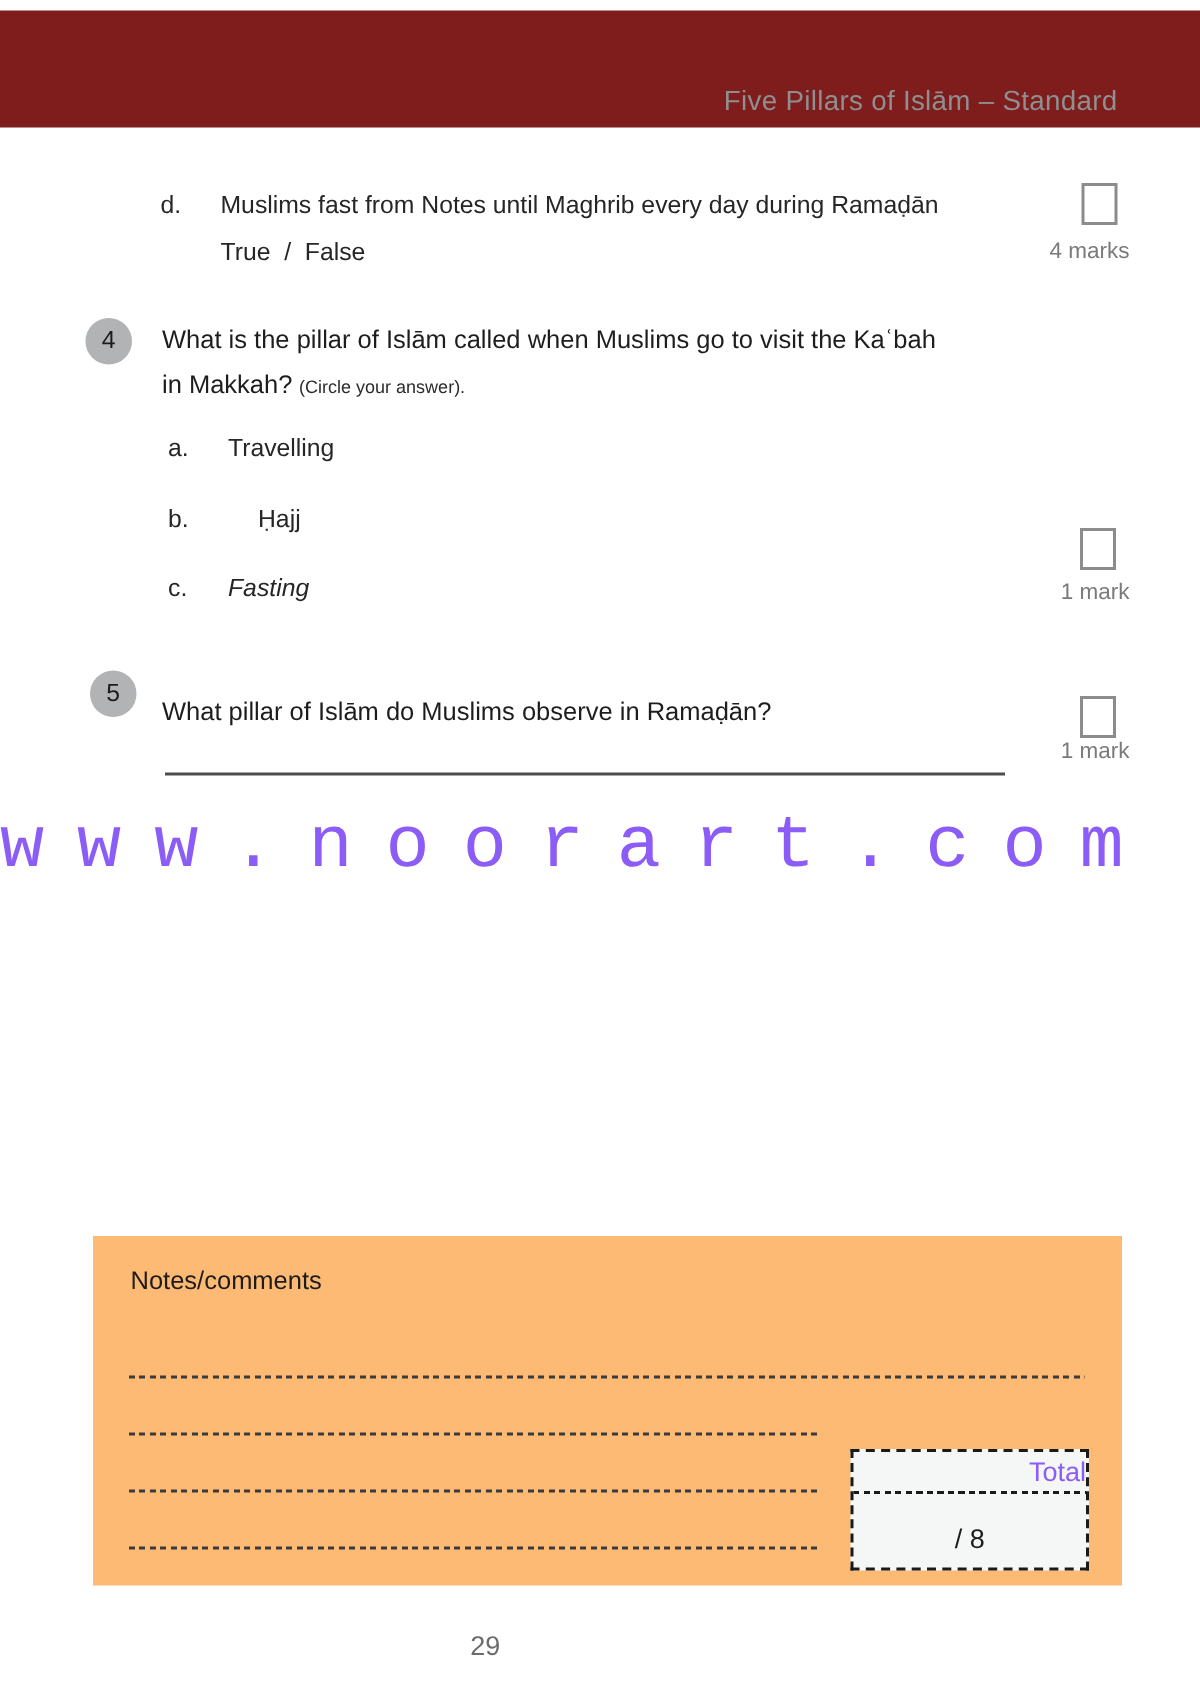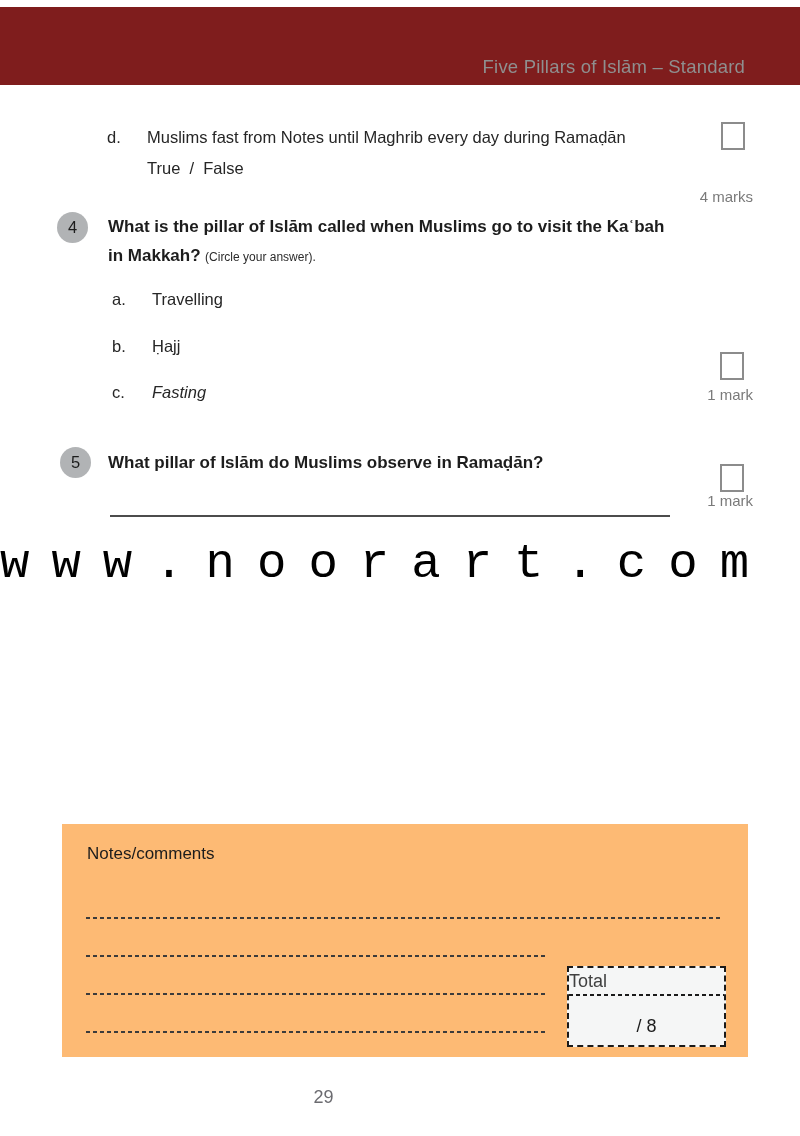--- a/index.html
+++ b/index.html
@@ -24,21 +24,21 @@
   }
   .header-title {
     position:absolute; right:55px; top:51px;
     font-size:18.5px; color:#8f8f8f;
     letter-spacing:0.2px; line-height:1;
     white-space:nowrap;
   }
 
   
   .body-text { font-size:16.5px; color:#262626; line-height:1; white-space:nowrap; }
-  .bold-q    { font-size:17px; font-weight:bold; color:#1d1d1d; }
+  .bold-q    { font-size:17px; font-weight:normal; color:#1d1d1d;margin-top:12px; }
   .reg-q     { font-size:12px; font-weight:normal; color:#2b2b2b; }
   .q-title   { position:absolute; line-height:29px; white-space:nowrap; }
 
   .tf { white-space:pre; }
 
   
   .qcircle {
     position:absolute; width:31px; height:31px;
     background:#b1b3b5; border-radius:50%;
     color:#1c1c1c; font-size:16.5px;
@@ -70,21 +70,21 @@
     border-bottom:2px solid #4c4c4c;
     background:transparent;
   }
 
   
   .watermark {
     position:absolute; left:0; top:534px; width:700px;
     text-align:center;
     font-family:"Liberation Mono", monospace;
     font-size:49px; letter-spacing:22px;
-    color:#000000; white-space:nowrap;
+    color:#8b5cf6; white-space:nowrap;
     line-height:60px;
   }
 
   
   .notes-panel {
     position:absolute; left:62px; top:824px;
     width:686px; height:233px;
     background:#fdba74;
   }
   .notes-title {
@@ -102,22 +102,22 @@
 
   
   .total-box {
     position:absolute; left:567px; top:966px;
     width:155px; height:77px;
     border:2px dashed #1a1a1a;
     background:#f5f6f6;
   }
   .total-top {
     position:absolute; left:0; top:0; width:100%; height:25px;
-    text-align:left; line-height:26px;
-    font-size:18px; color:#404040;
+    text-align:right; line-height:26px;
+    font-size:18px; color:#8b5cf6;
   }
   .total-divider {
     position:absolute; left:0; top:26px; width:100%; height:2px;
     background:repeating-linear-gradient(to right, #1a1a1a 0 4px, transparent 4px 7px);
   }
   .total-bottom {
     position:absolute; left:0; top:28px; width:100%; height:49px;
     text-align:center; line-height:60px;
     font-size:18px; color:#1c1c1c;
   }
@@ -134,38 +134,38 @@
 <div class="page">
 
   <div class="header-band">
     <div class="header-title">Five Pillars of Islām – Standard</div>
   </div>
 
   <div class="abs body-text" style="left:107px; top:129px;">d.</div>
   <div class="abs body-text" style="left:147px; top:129px;">Muslims fast from Notes until Maghrib every day during Ramaḍān</div>
   <div class="abs body-text tf" style="left:147px; top:160px;">True  /  False</div>
   <div class="checkbox" style="left:721px; top:122px;"></div>
-  <div class="marks" style="top:160px;margin-top:29px;">4 marks</div>
+  <div class="marks" style="top:160px;">4 marks</div>
 
   <div class="qcircle" style="left:57px; top:212px;">
       <span>4</span>
     </div>
   <div class="q-title" style="left:108px; top:212px;">
     <span class="bold-q">What is the pillar of Islām called when Muslims go to visit the Kaʿbah</span><br>
     <span class="bold-q">in Makkah?</span>
     <span class="reg-q">(Circle your answer).</span>
   </div>
 
   <div>
     <span class="opt-label" style="top:291px;">a.</span>
     <span class="opt-text" style="top:291px;">Travelling</span>
   </div>
   <div>
     <span class="opt-label" style="top:338px;">b.</span>
-    <span class="opt-text" style="top:338px;">Ḥajj</span>
+    <span class="opt-text" style="top:338px;margin-left:20px;">Ḥajj</span>
   </div>
   <div>
     <span class="opt-label" style="top:384px;">c.</span>
     <span class="opt-text" style="top:384px;font-style:italic;">Fasting</span>
   </div>
 
   <div class="checkbox" style="left:720px; top:352px;"></div>
   <div class="marks" style="top:387px;">1 mark</div>
 
   <div class="qcircle" style="left:60px; top:447px;">

